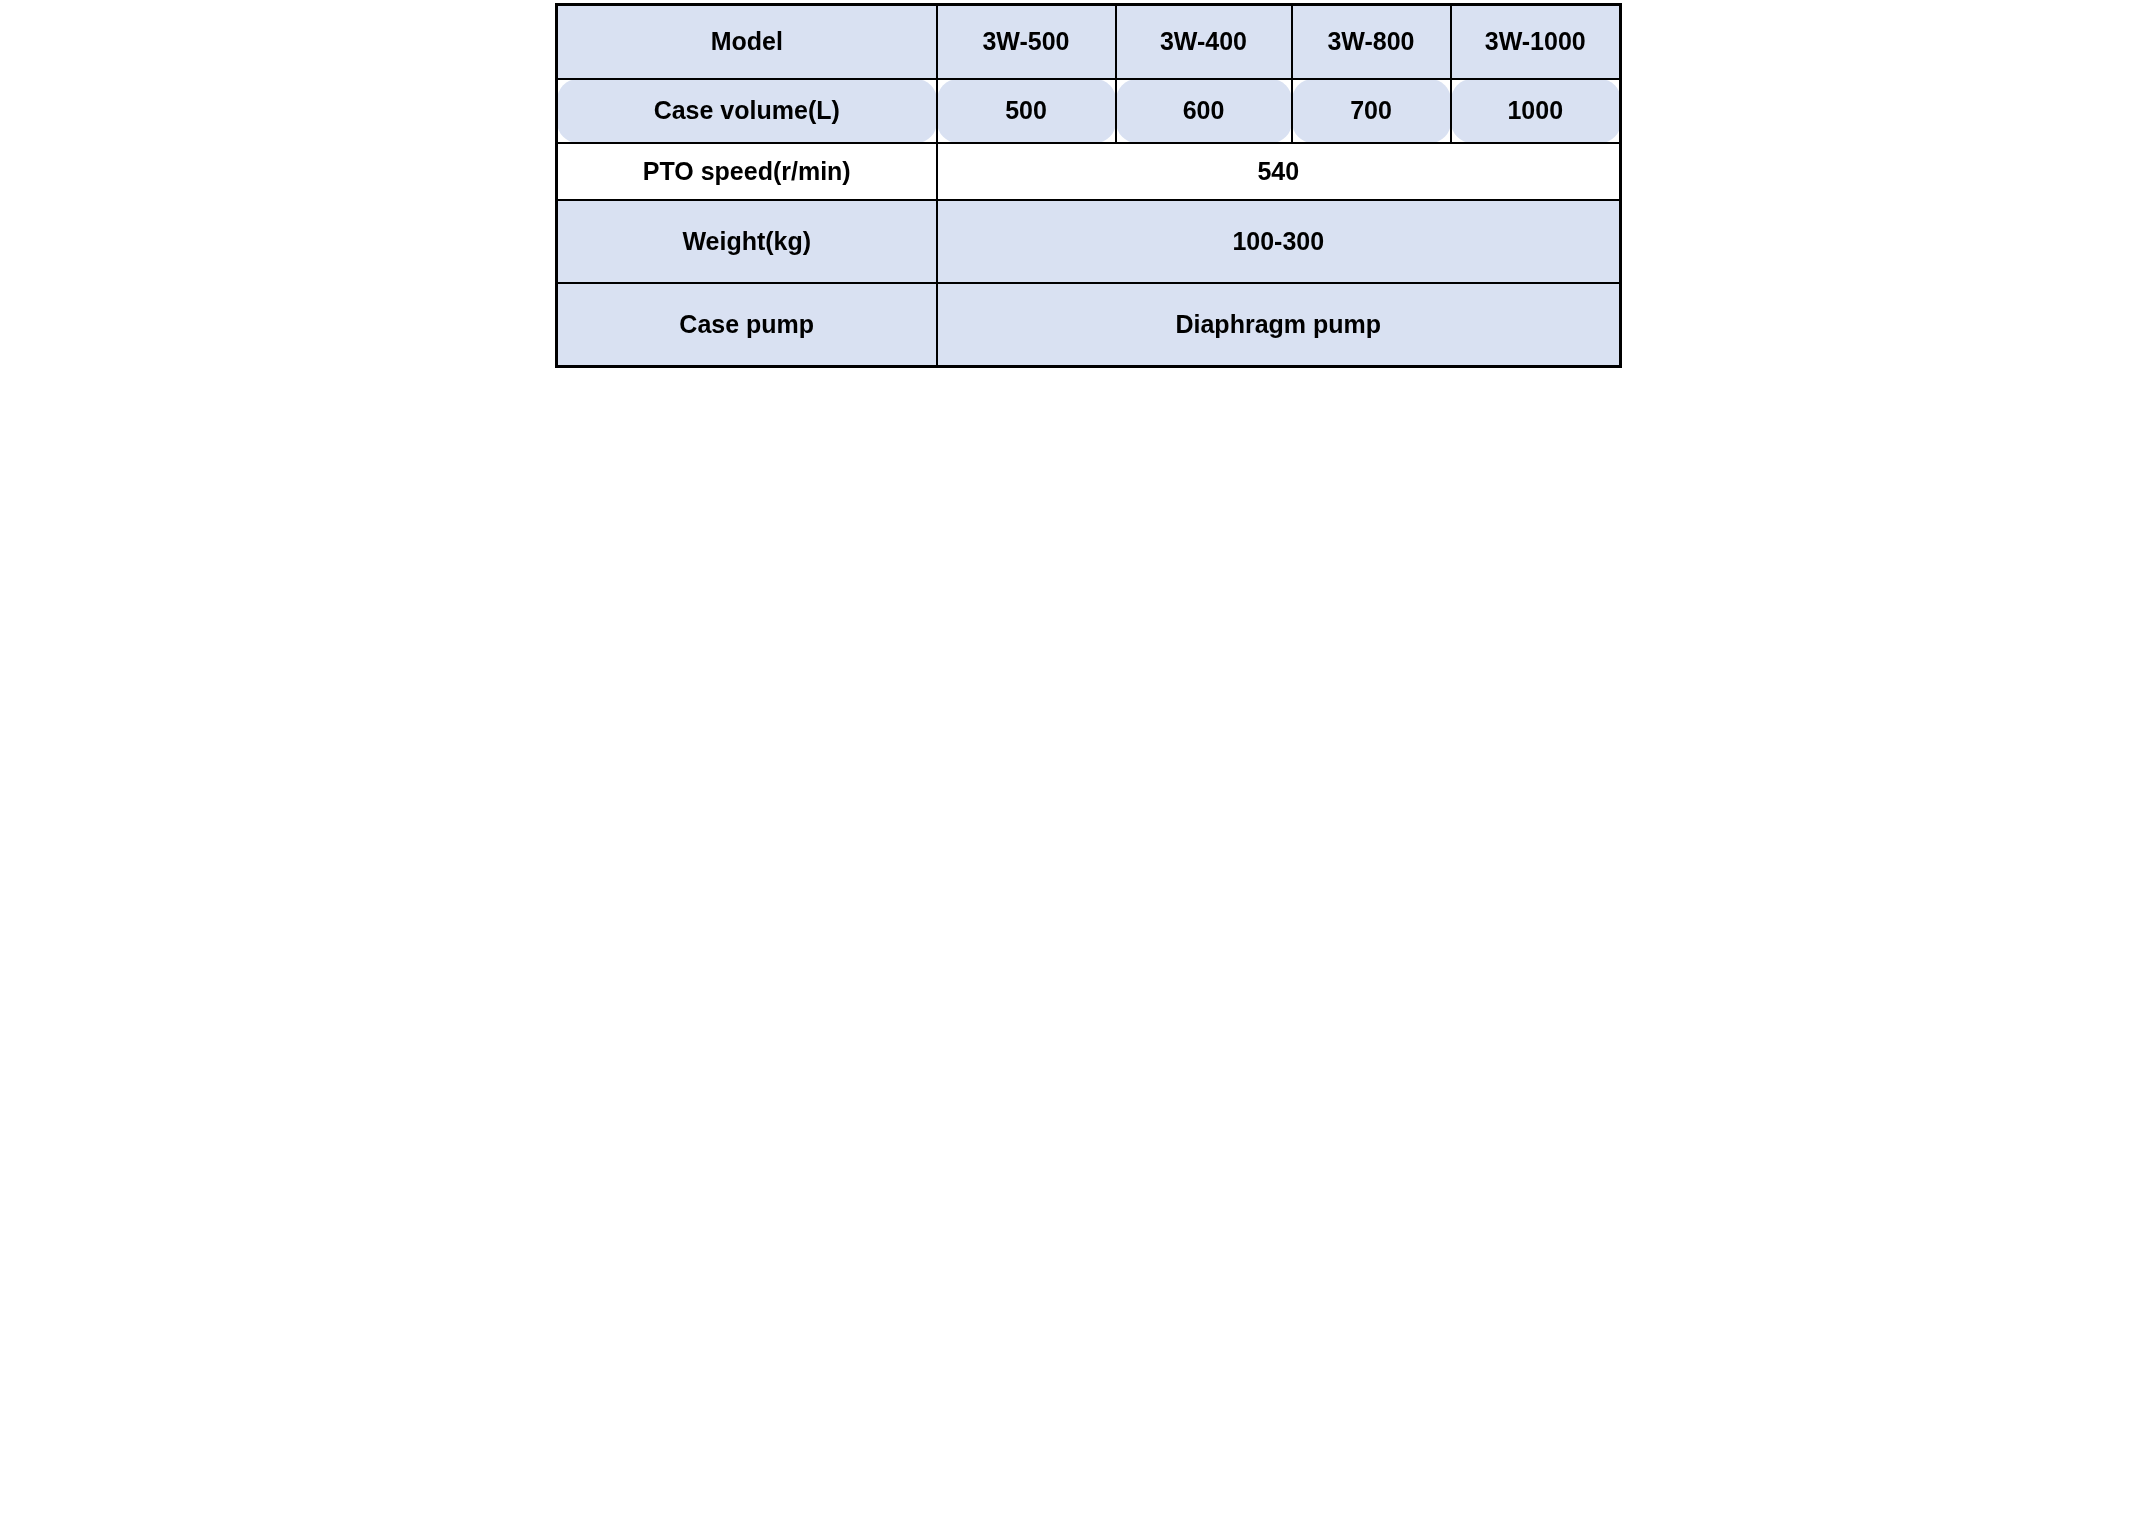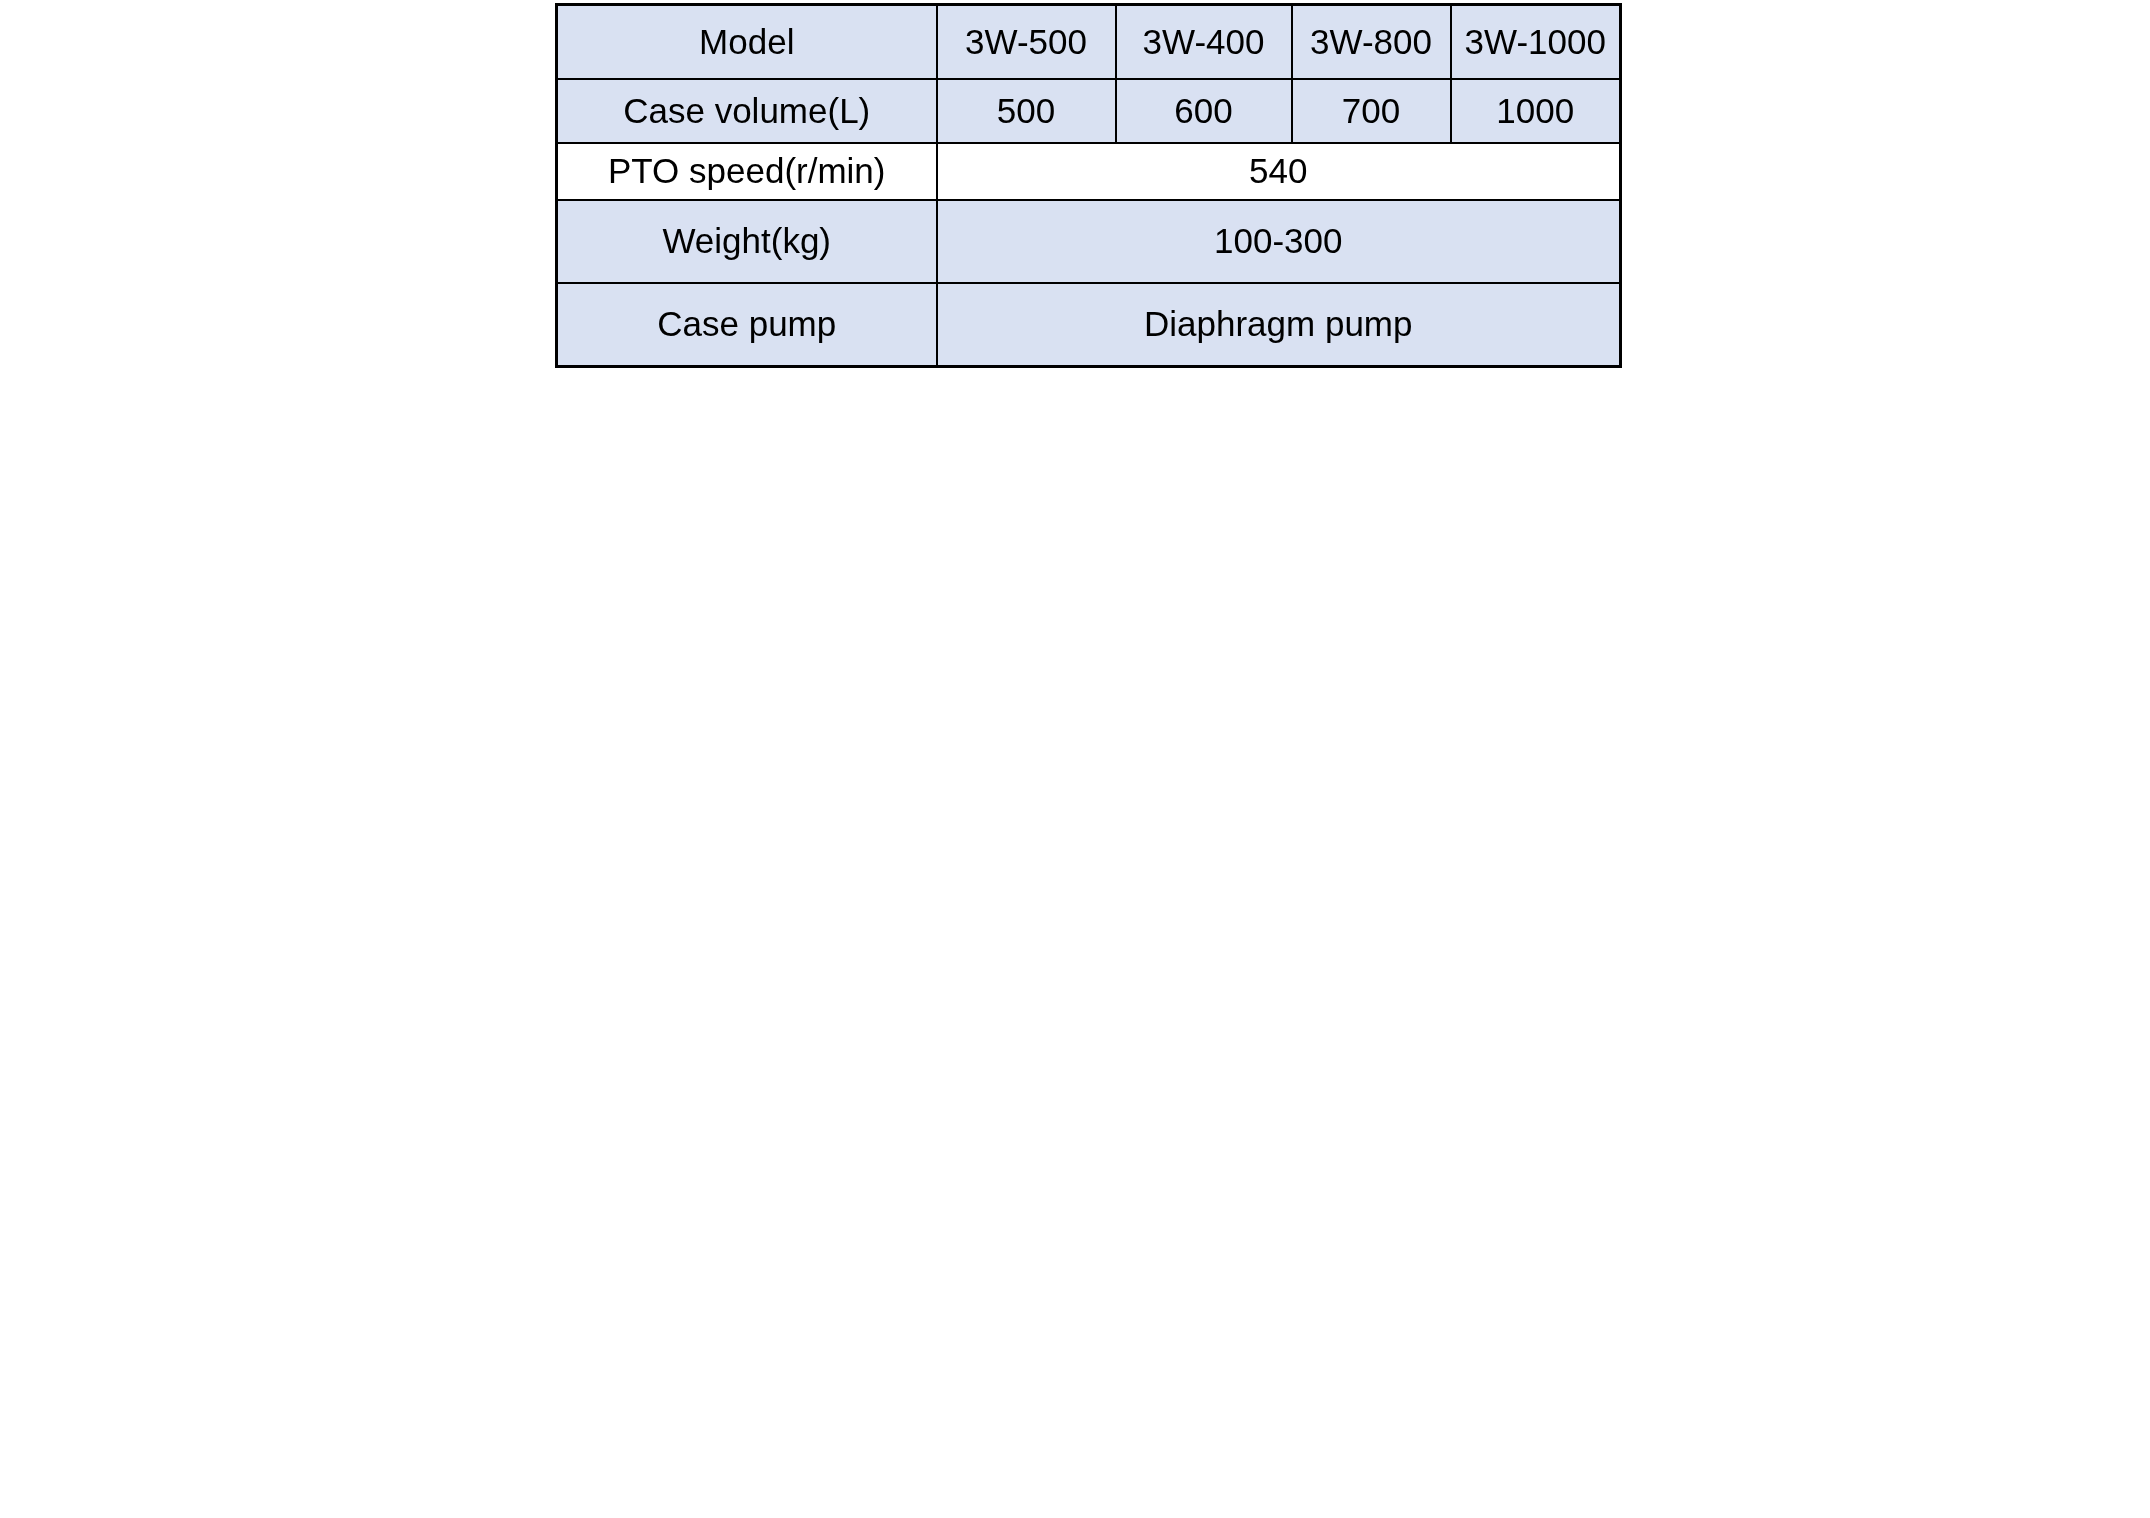--- a/index.html
+++ b/index.html
@@ -4,27 +4,27 @@
 <style>
   html, body { margin: 0; padding: 0; background: #ffffff; }
   body { width: 2150px; height: 1518px; position: relative; overflow: hidden; font-family: "Liberation Sans", sans-serif; color: #000; }
   table.spec {
     position: absolute; left: 555px; top: 3px;
     width: 1064px; border-collapse: collapse; table-layout: fixed;
     border: 3px solid #000;
   }
   table.spec td {
     border: 2px solid #000; text-align: center; vertical-align: middle;
-    font-size: 35px; padding: 0; line-height: 1.1;
+    font-size: 25px; padding: 0; line-height: 1.1; font-weight: bold;
   }
   table.spec tr.title td { font-weight: bold; height: 54px; font-size: 27px; border-bottom: 3px solid #000; }
   .blue td { background: #D9E1F2; }
   .r-model td { height: 72px; }
   .r-width td { height: 61px; }
-  .r-case td { height: 62px; }
+  .r-case td { height: 62px; border-radius: 21px; }
   .r-pto td { height: 55px; border-bottom: 3px solid #000; }
   .r-weight td { height: 81px; border-bottom: 3px solid #000; }
   .r-tractor td { height: 79px; border-bottom: 3px solid #000; }
   .r-tractor td.val { border-left: 3px solid #000; border-right: 3px solid #000; }
   .r-spray td { height: 81px; }
   col.c0 { width: 380px; }
   col.c1 { width: 179px; }
   col.c2 { width: 176px; }
   col.c3 { width: 159px; }
   col.c4 { width: 170px; }

